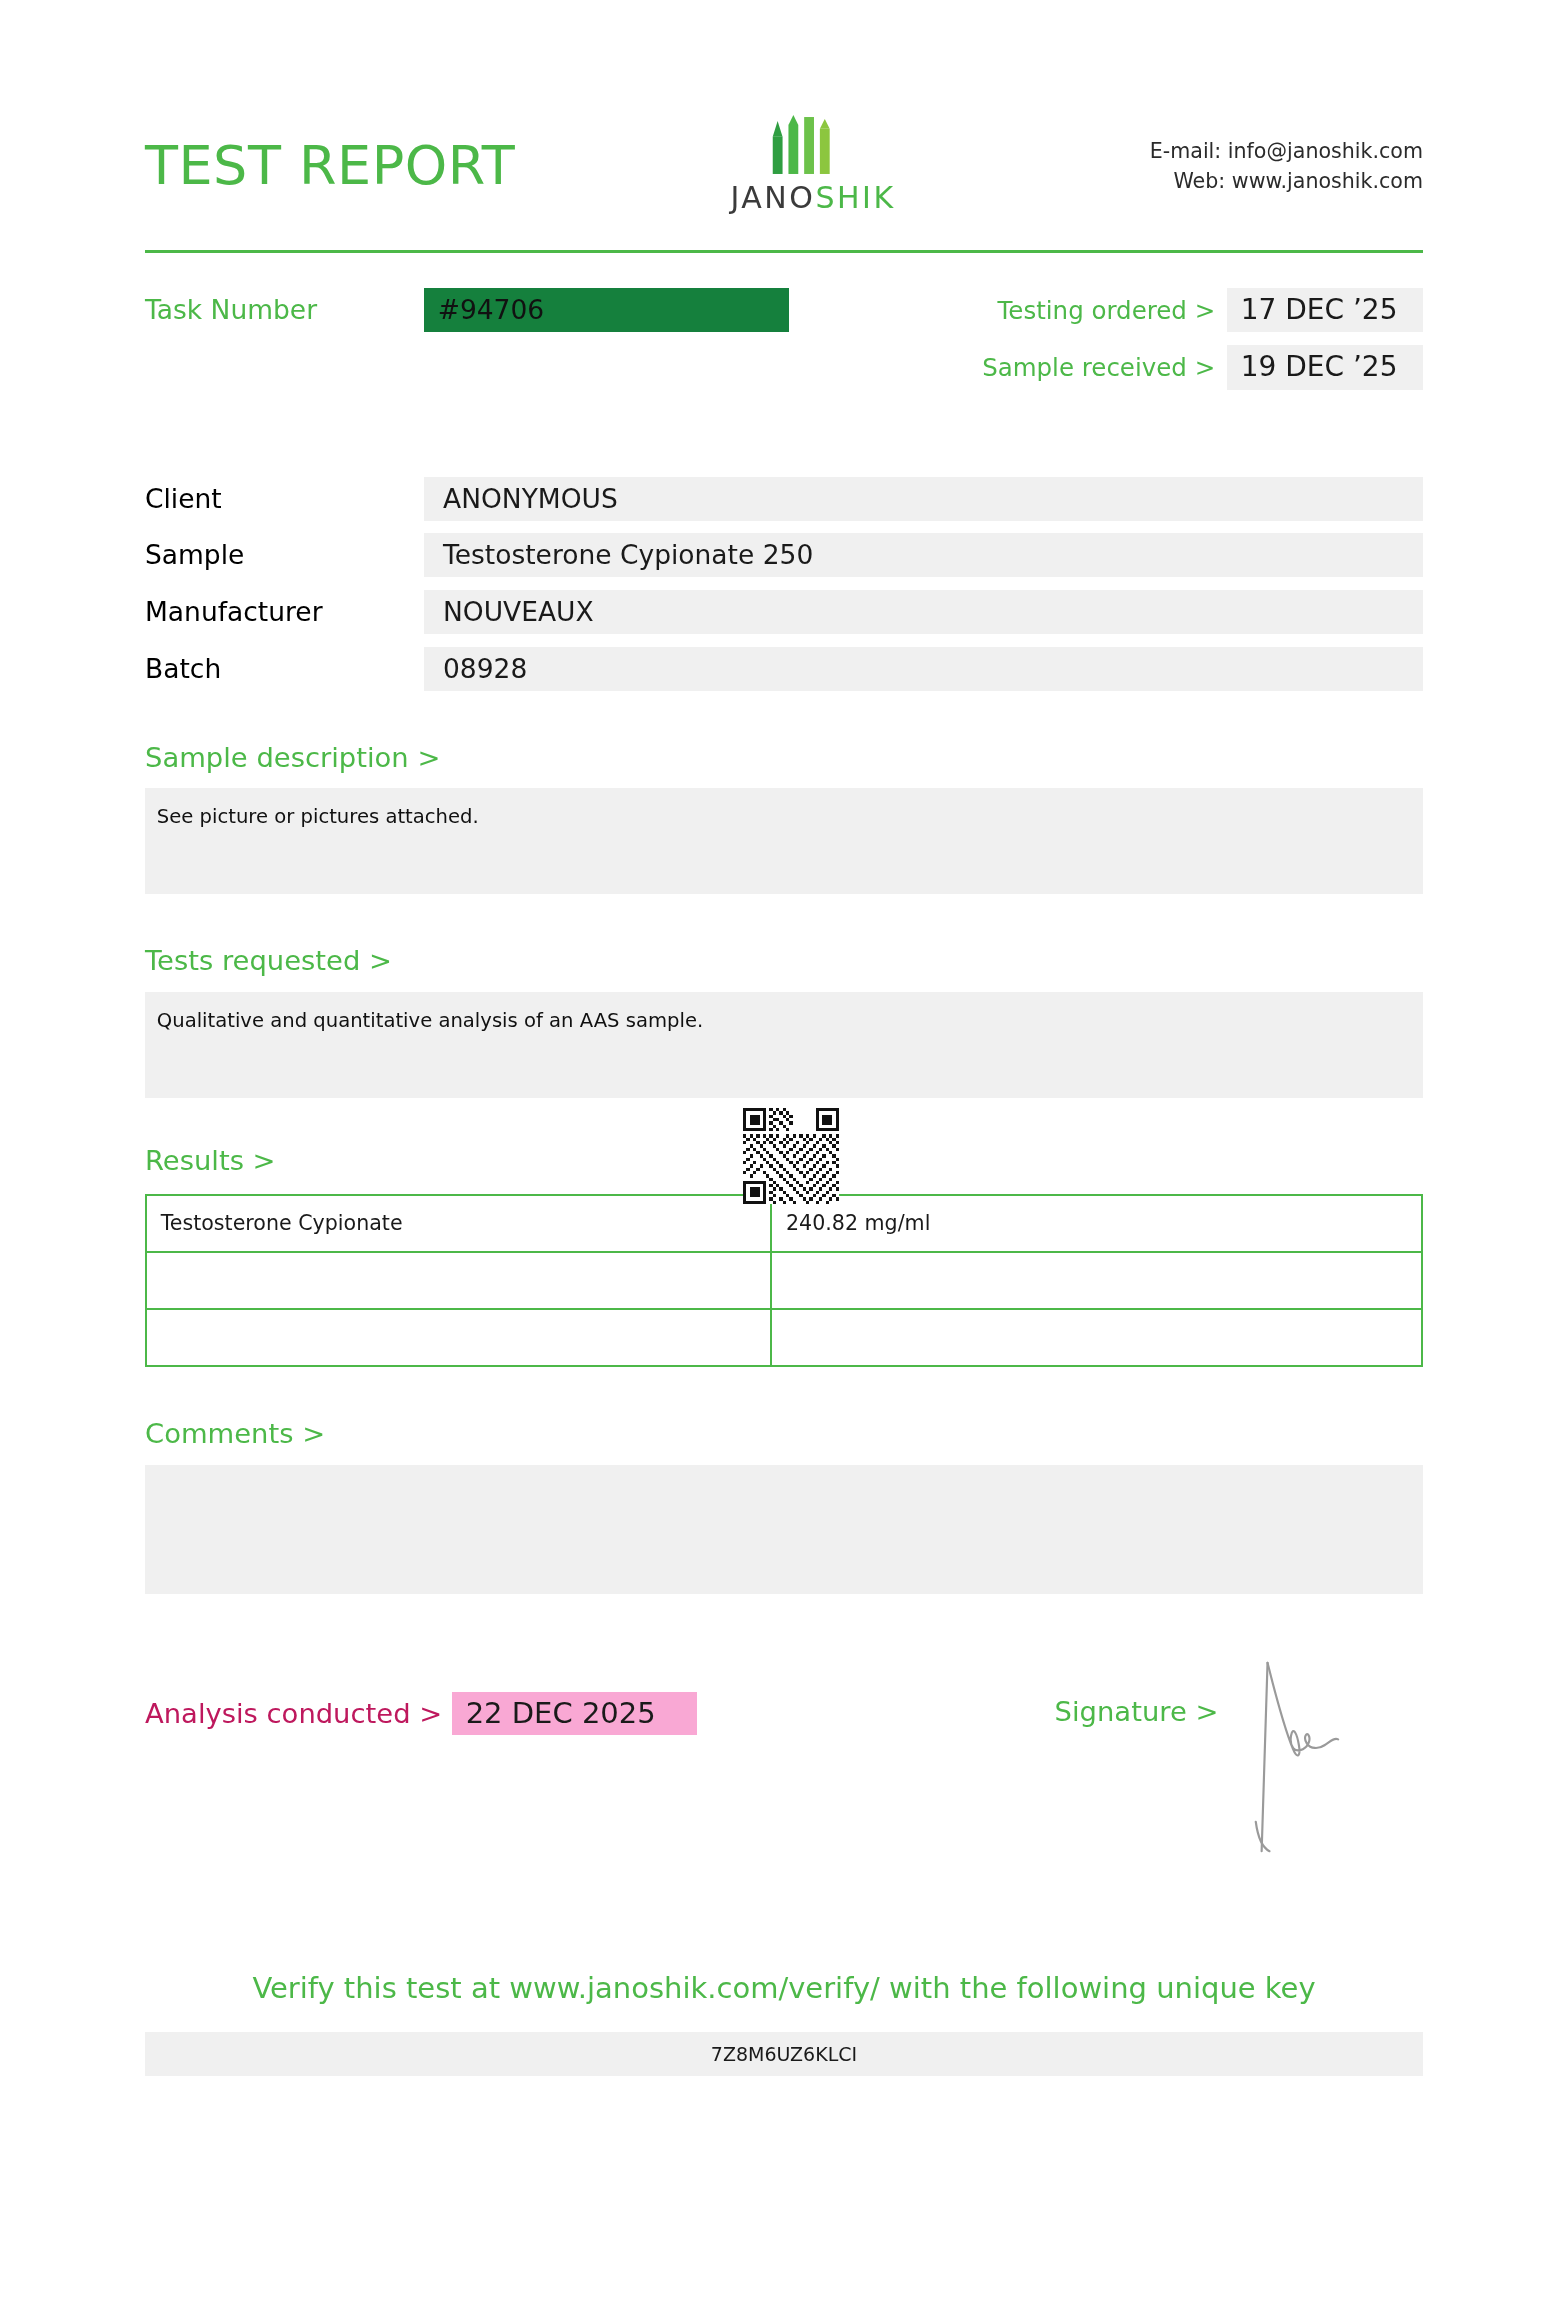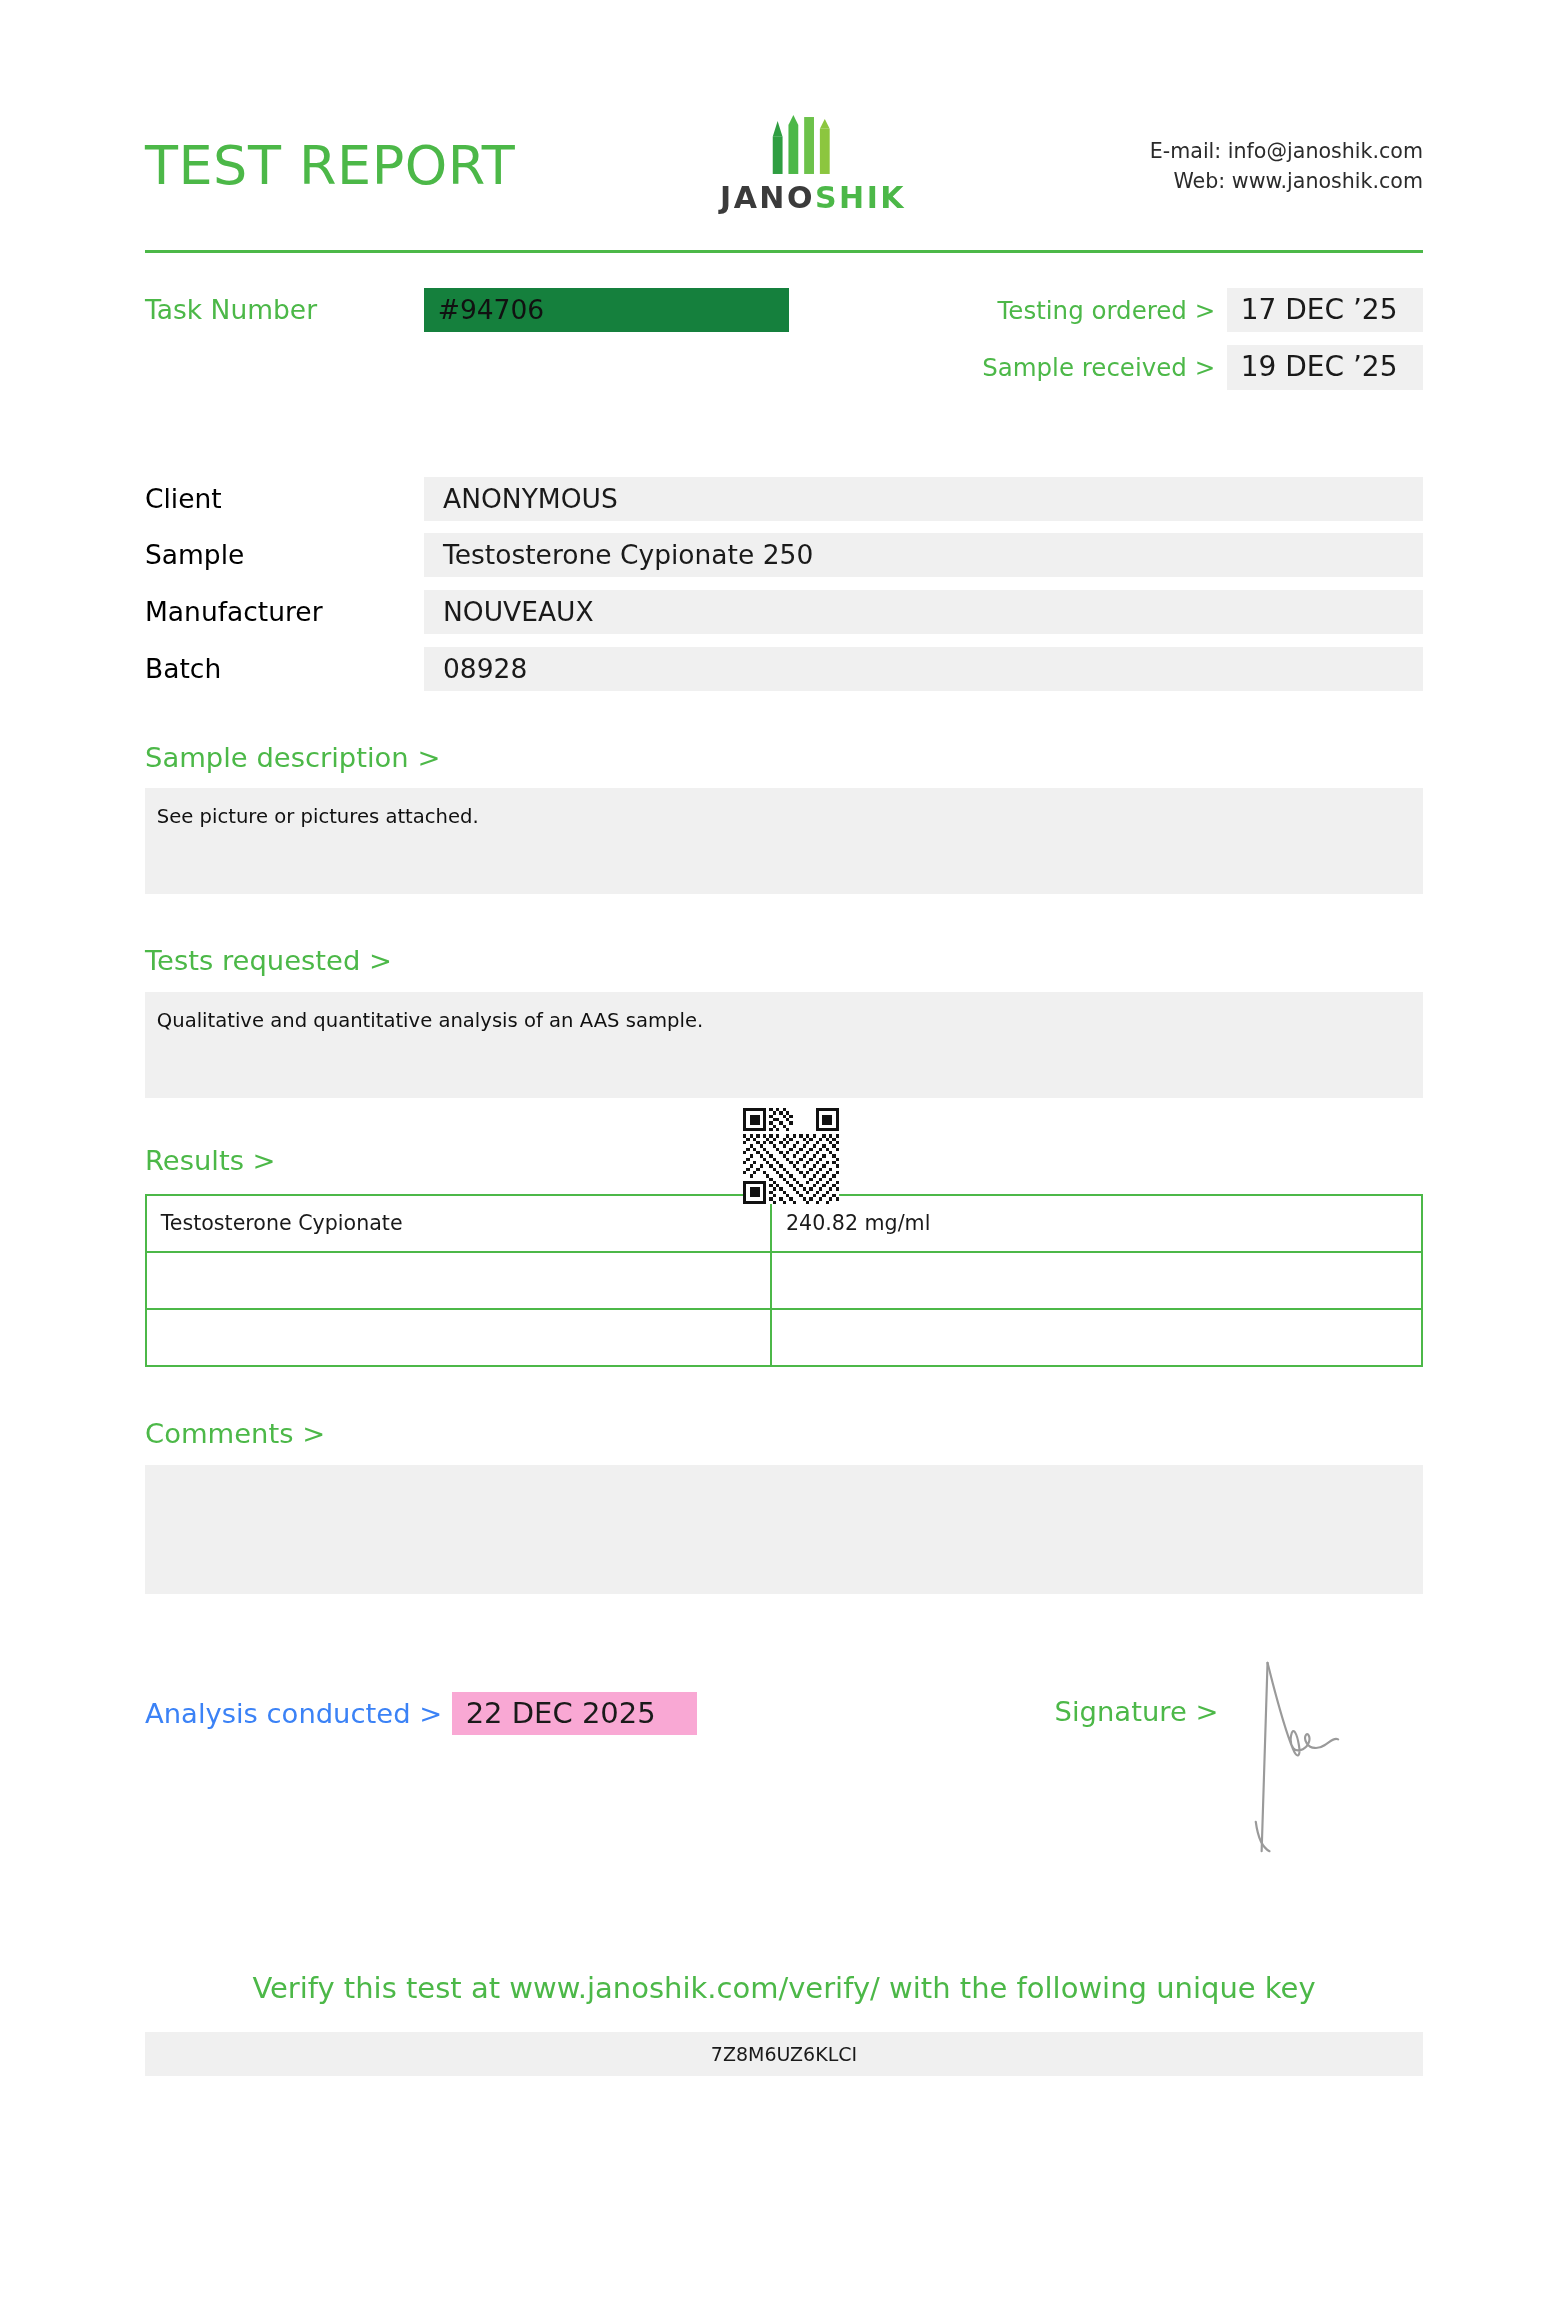--- a/index.html
+++ b/index.html
@@ -46,21 +46,21 @@
   }
   .logo-mark {
     height: 61px;
     width: 108px;
     margin: 0 auto 3.9px auto;
     display: block;
   }
   .logo-word {
     font-size: 30px;
     letter-spacing: 2.5px;
-    font-weight: 700;
+    font-weight: 400;
   }
   .logo-word .dark { color: #3b3b3b; }
   .logo-word .green { color: #4cb848; }
 
   .contact {
     text-align: right;
     font-size: 20.6px;
     line-height: 1.45;
     color: #2b2b2b;
     margin-top: 27.4px;
@@ -208,21 +208,21 @@
     display: flex;
     align-items: flex-start;
     justify-content: space-between;
     margin-top: 98px;
   }
   .analysis {
     display: flex;
     align-items: center;
   }
   .analysis-label {
-    color: #3b82f6;
+    color: #be185d;
     font-size: 27.4px;
     margin-right: 9.8px;
     white-space: nowrap;
   }
   .analysis-date {
     background: #f9a8d4;
     font-size: 29px;
     padding: 3.9px 13.7px 5.9px 13.7px;
     min-width: 245px;
     box-sizing: border-box;

